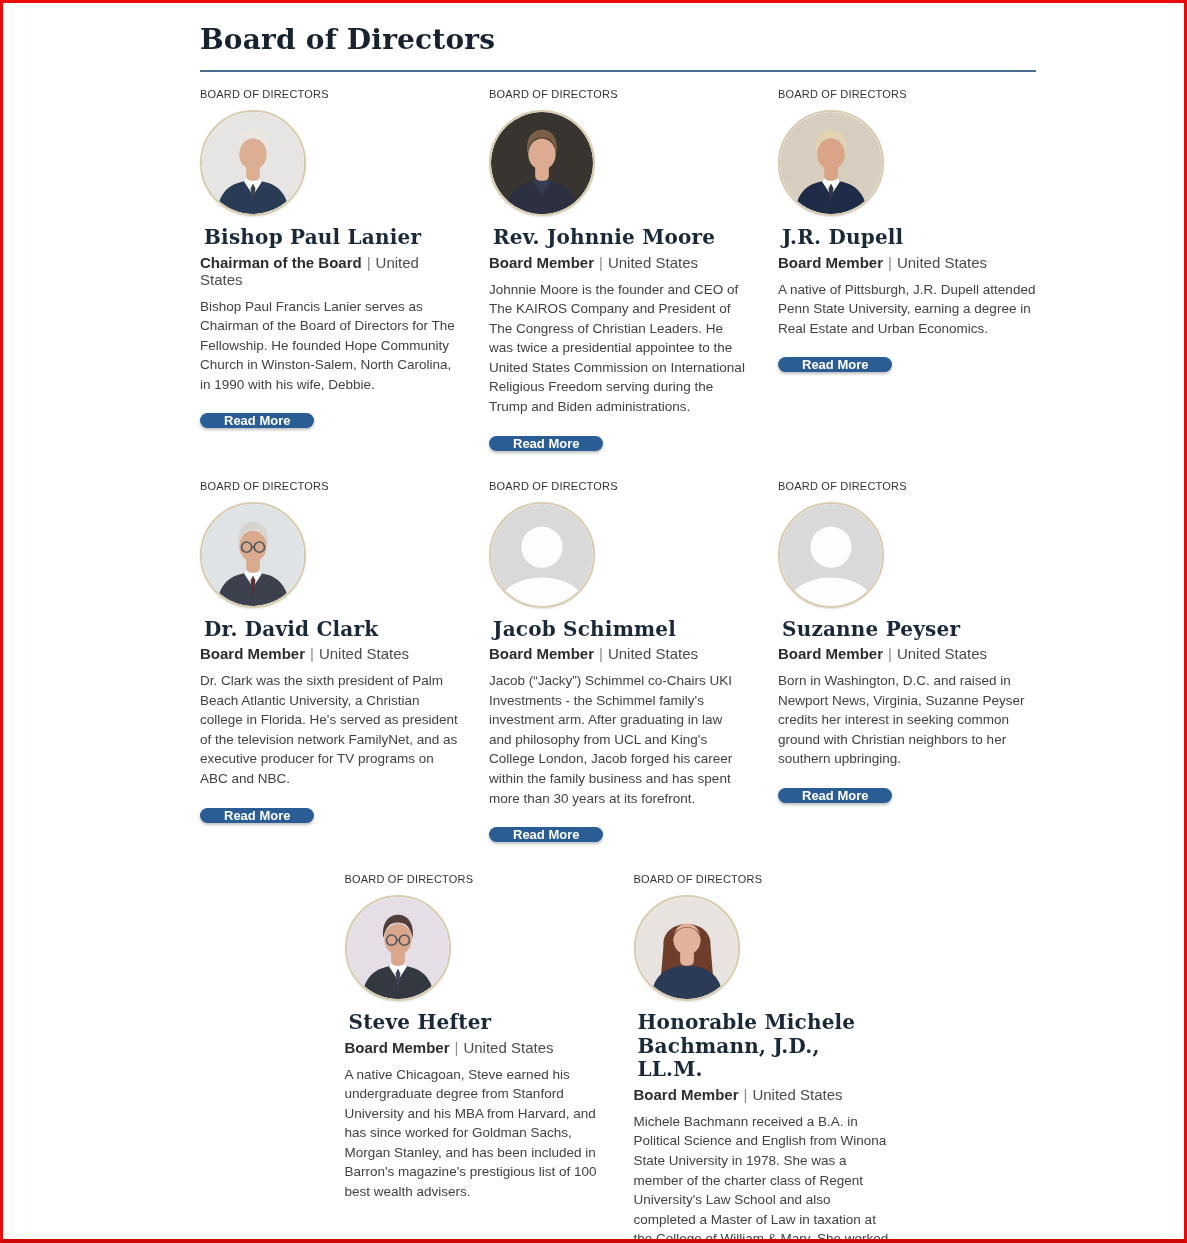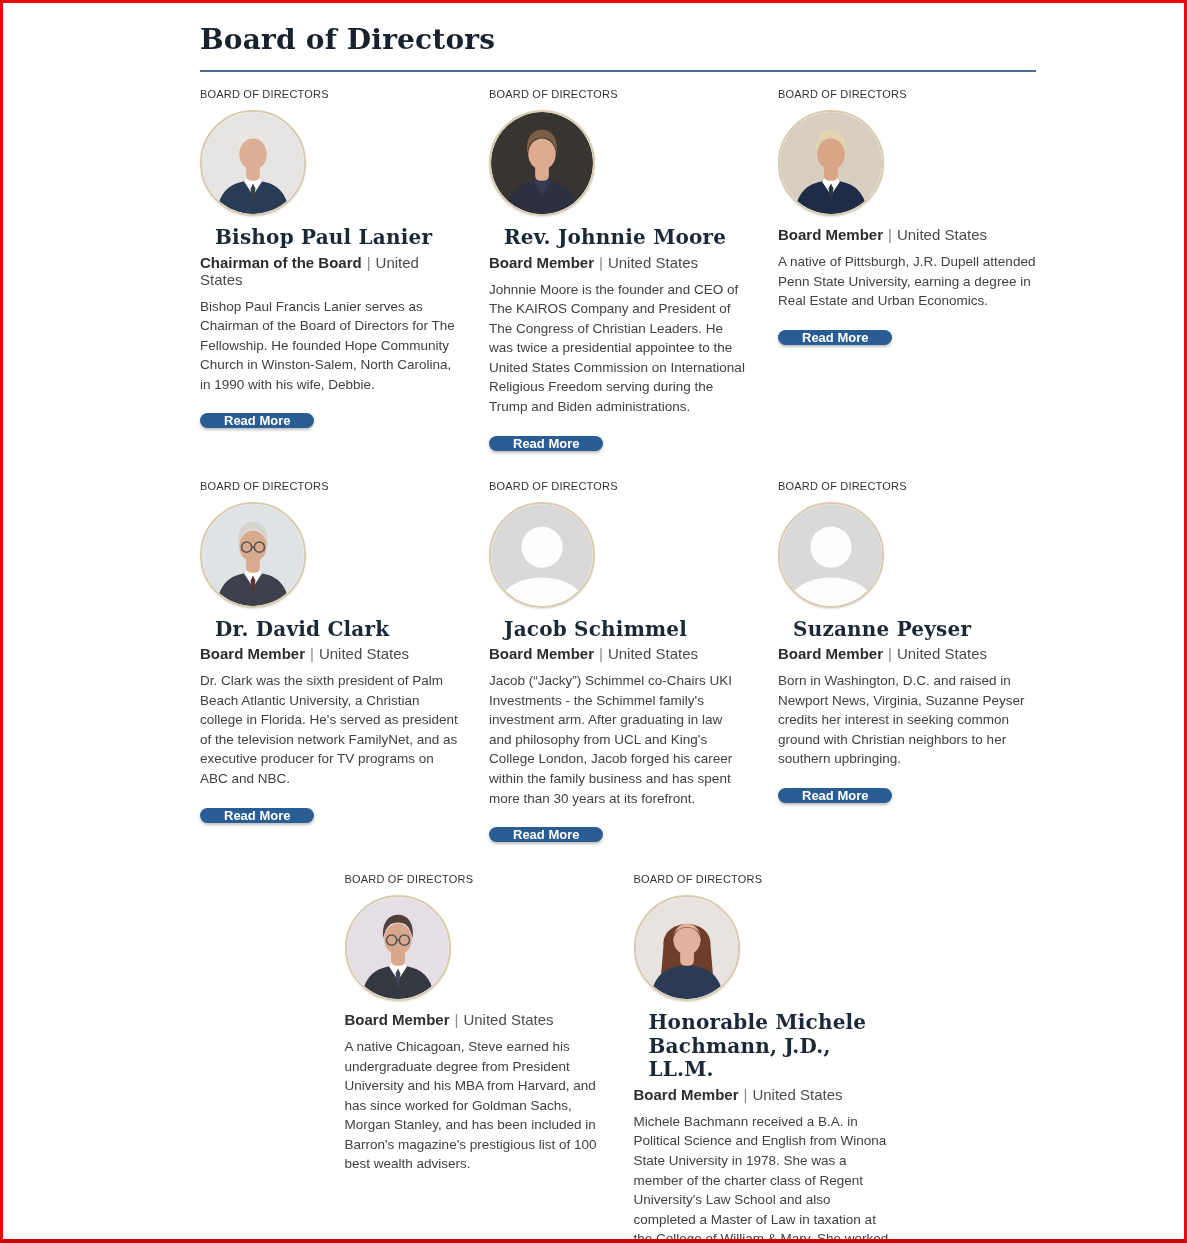--- a/index.html
+++ b/index.html
@@ -57,21 +57,21 @@
     overflow: hidden;
     box-shadow: 0 1px 2px rgba(0,0,0,0.12);
     margin-bottom: 10px;
   }
   .avatar svg { display: block; width: 100%; height: 100%; }
   h2.member-name {
     font-family: "DejaVu Serif", "Liberation Serif", serif;
     font-size: 20px;
     font-weight: 700;
     color: #1b2838;
-    margin: 0 0 4px 15px;
+    margin: 0 0 4px 4px;
     line-height: 1.18;
     letter-spacing: 0.2px;
   }
   .member-meta { font-size: 15px; margin-bottom: 9px; }
   .member-meta .role { font-weight: 700; color: #2d2d2d; }
   .member-meta .sep { color: #8a8a8a; margin: 0 5px; }
   .member-meta .loc { color: #4c4c4c; }
   p.bio {
     font-size: 13.5px;
     line-height: 1.45;
@@ -162,20 +162,21 @@
               <rect width="104" height="104" fill="#d8cec0"></rect>
               <path d="M15 104 C17 77 34 70 52 70 C70 70 87 77 89 104 Z" fill="#1f2c47"></path>
               <path d="M43 71 L52 85 L61 71 L58 67 L46 67 Z" fill="#ffffff"></path>
               <path d="M52 73 L49.5 78 L52 94 L54.5 78 Z" fill="#2e3440"></path>
               <rect x="45" y="52" width="14" height="18" rx="5" fill="#d9a586"></rect>
        <ellipse cx="52" cy="43" rx="14" ry="16" fill="#d9a586"></ellipse>
               <path d="M37 42 C35 23 45 18 52 18 C59 18 69 23 67 42 C64 29 59 26 52 26 C45 26 40 29 37 42 Z" fill="#e3d3ae"></path>
             </g>
      </svg>
         </div>
+      <h2 class="member-name">J.R. Dupell</h2>
       <div class="member-meta">
         <span class="role">Board Member</span><span class="sep">|</span><span class="loc">United States</span>
       </div>
       <p class="bio">A native of Pittsburgh, J.R. Dupell attended Penn State University, earning a degree in Real Estate and Urban Economics.</p>
       <button class="read-more">Read More</button>
     </article>
 
     <article class="card">
       <div class="card-label">BOARD OF DIRECTORS</div>
       <div class="avatar">
@@ -271,24 +272,25 @@
        <ellipse cx="52" cy="43" rx="14" ry="16" fill="#d8a78c"></ellipse>
               <path d="M37 42 C35 23 45 18 52 18 C59 18 69 23 67 42 C64 29 59 26 52 26 C45 26 40 29 37 42 Z" fill="#51403a"></path>
               <g fill="none" stroke="#53555a" stroke-width="1.6">
                 <circle cx="45.5" cy="44" r="5.2"></circle>
                 <circle cx="58.5" cy="44" r="5.2"></circle>
                 <path d="M50.7 44 h2.6"></path>
               </g>
             </g>
      </svg>
         </div>
-      <div class="member-meta">
-        <span class="role">Board Member</span><span class="sep">|</span><span class="loc">United States</span>
-      </div>
-      <p class="bio">A native Chicagoan, Steve earned his undergraduate degree from President University and his MBA from Harvard, and has since worked for Goldman Sachs, Morgan Stanley, and has been included in Barron's magazine's prestigious list of 100 best wealth advisers.</p>
+      <h2 class="member-name">Steve Hefter</h2>
+      <div class="member-meta">
+        <span class="role">Board Member</span><span class="sep">|</span><span class="loc">United States</span>
+      </div>
+      <p class="bio">A native Chicagoan, Steve earned his undergraduate degree from Stanford University and his MBA from Harvard, and has since worked for Goldman Sachs, Morgan Stanley, and has been included in Barron's magazine's prestigious list of 100 best wealth advisers.</p>
 
     </article>
 
     <article class="card">
       <div class="card-label">BOARD OF DIRECTORS</div>
       <div class="avatar">
           <svg viewBox="0 0 104 104" xmlns="http://www.w3.org/2000/svg">
        <clipPath id="cp7">
               <circle cx="52" cy="52" r="52"></circle>
             </clipPath>

